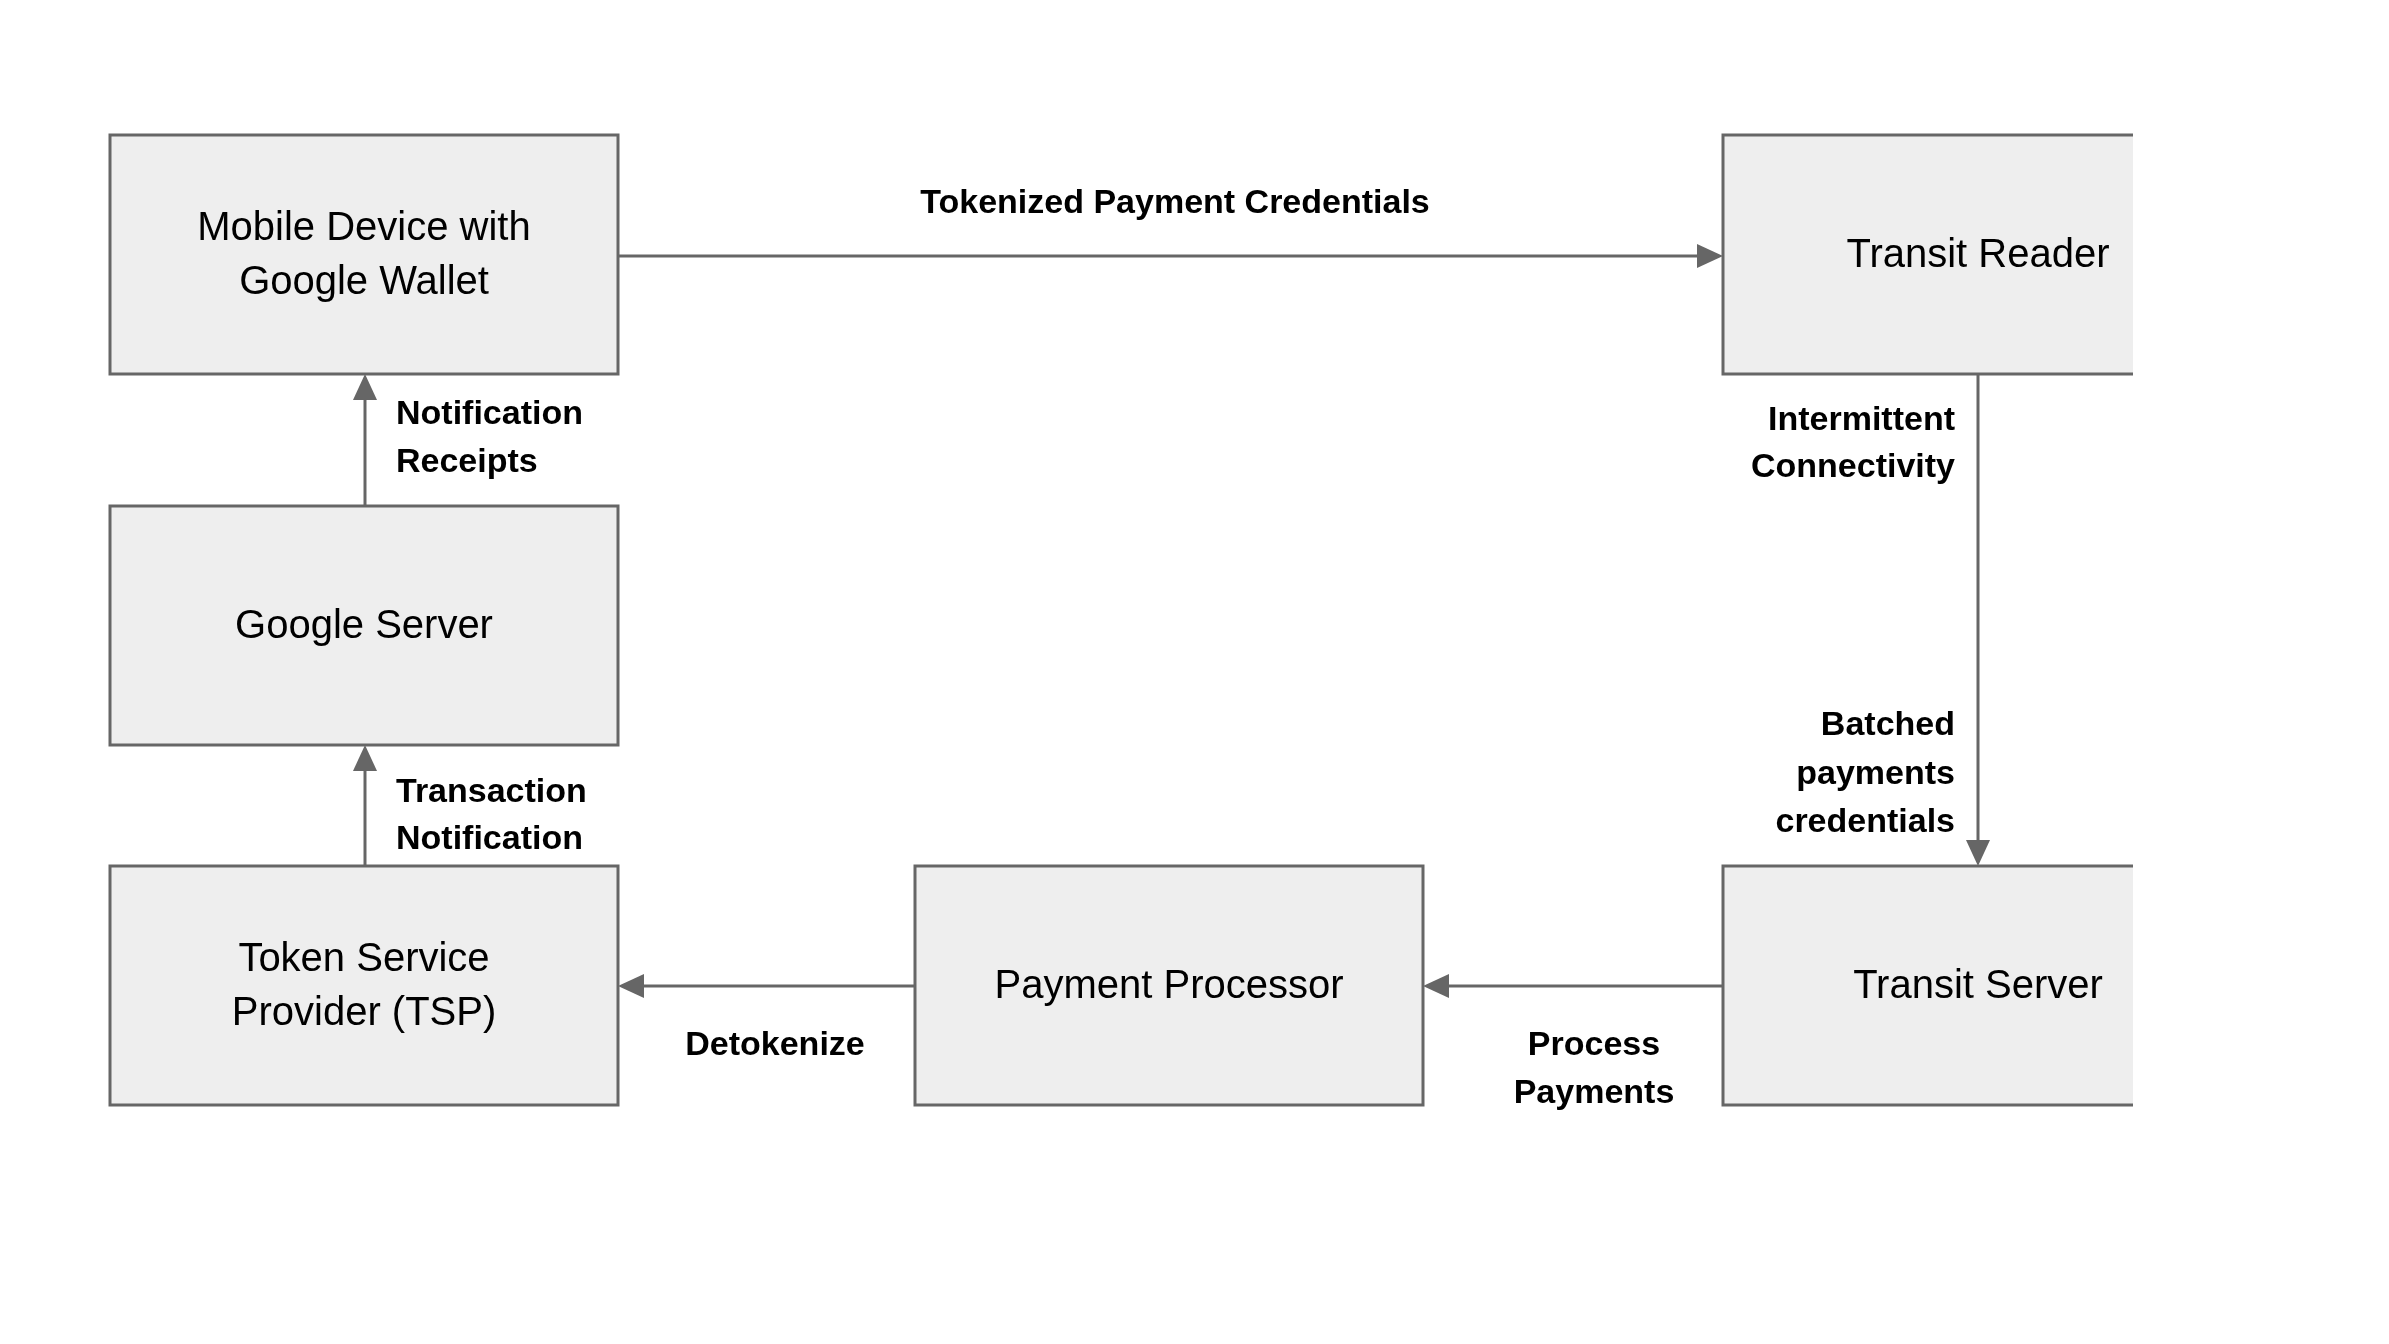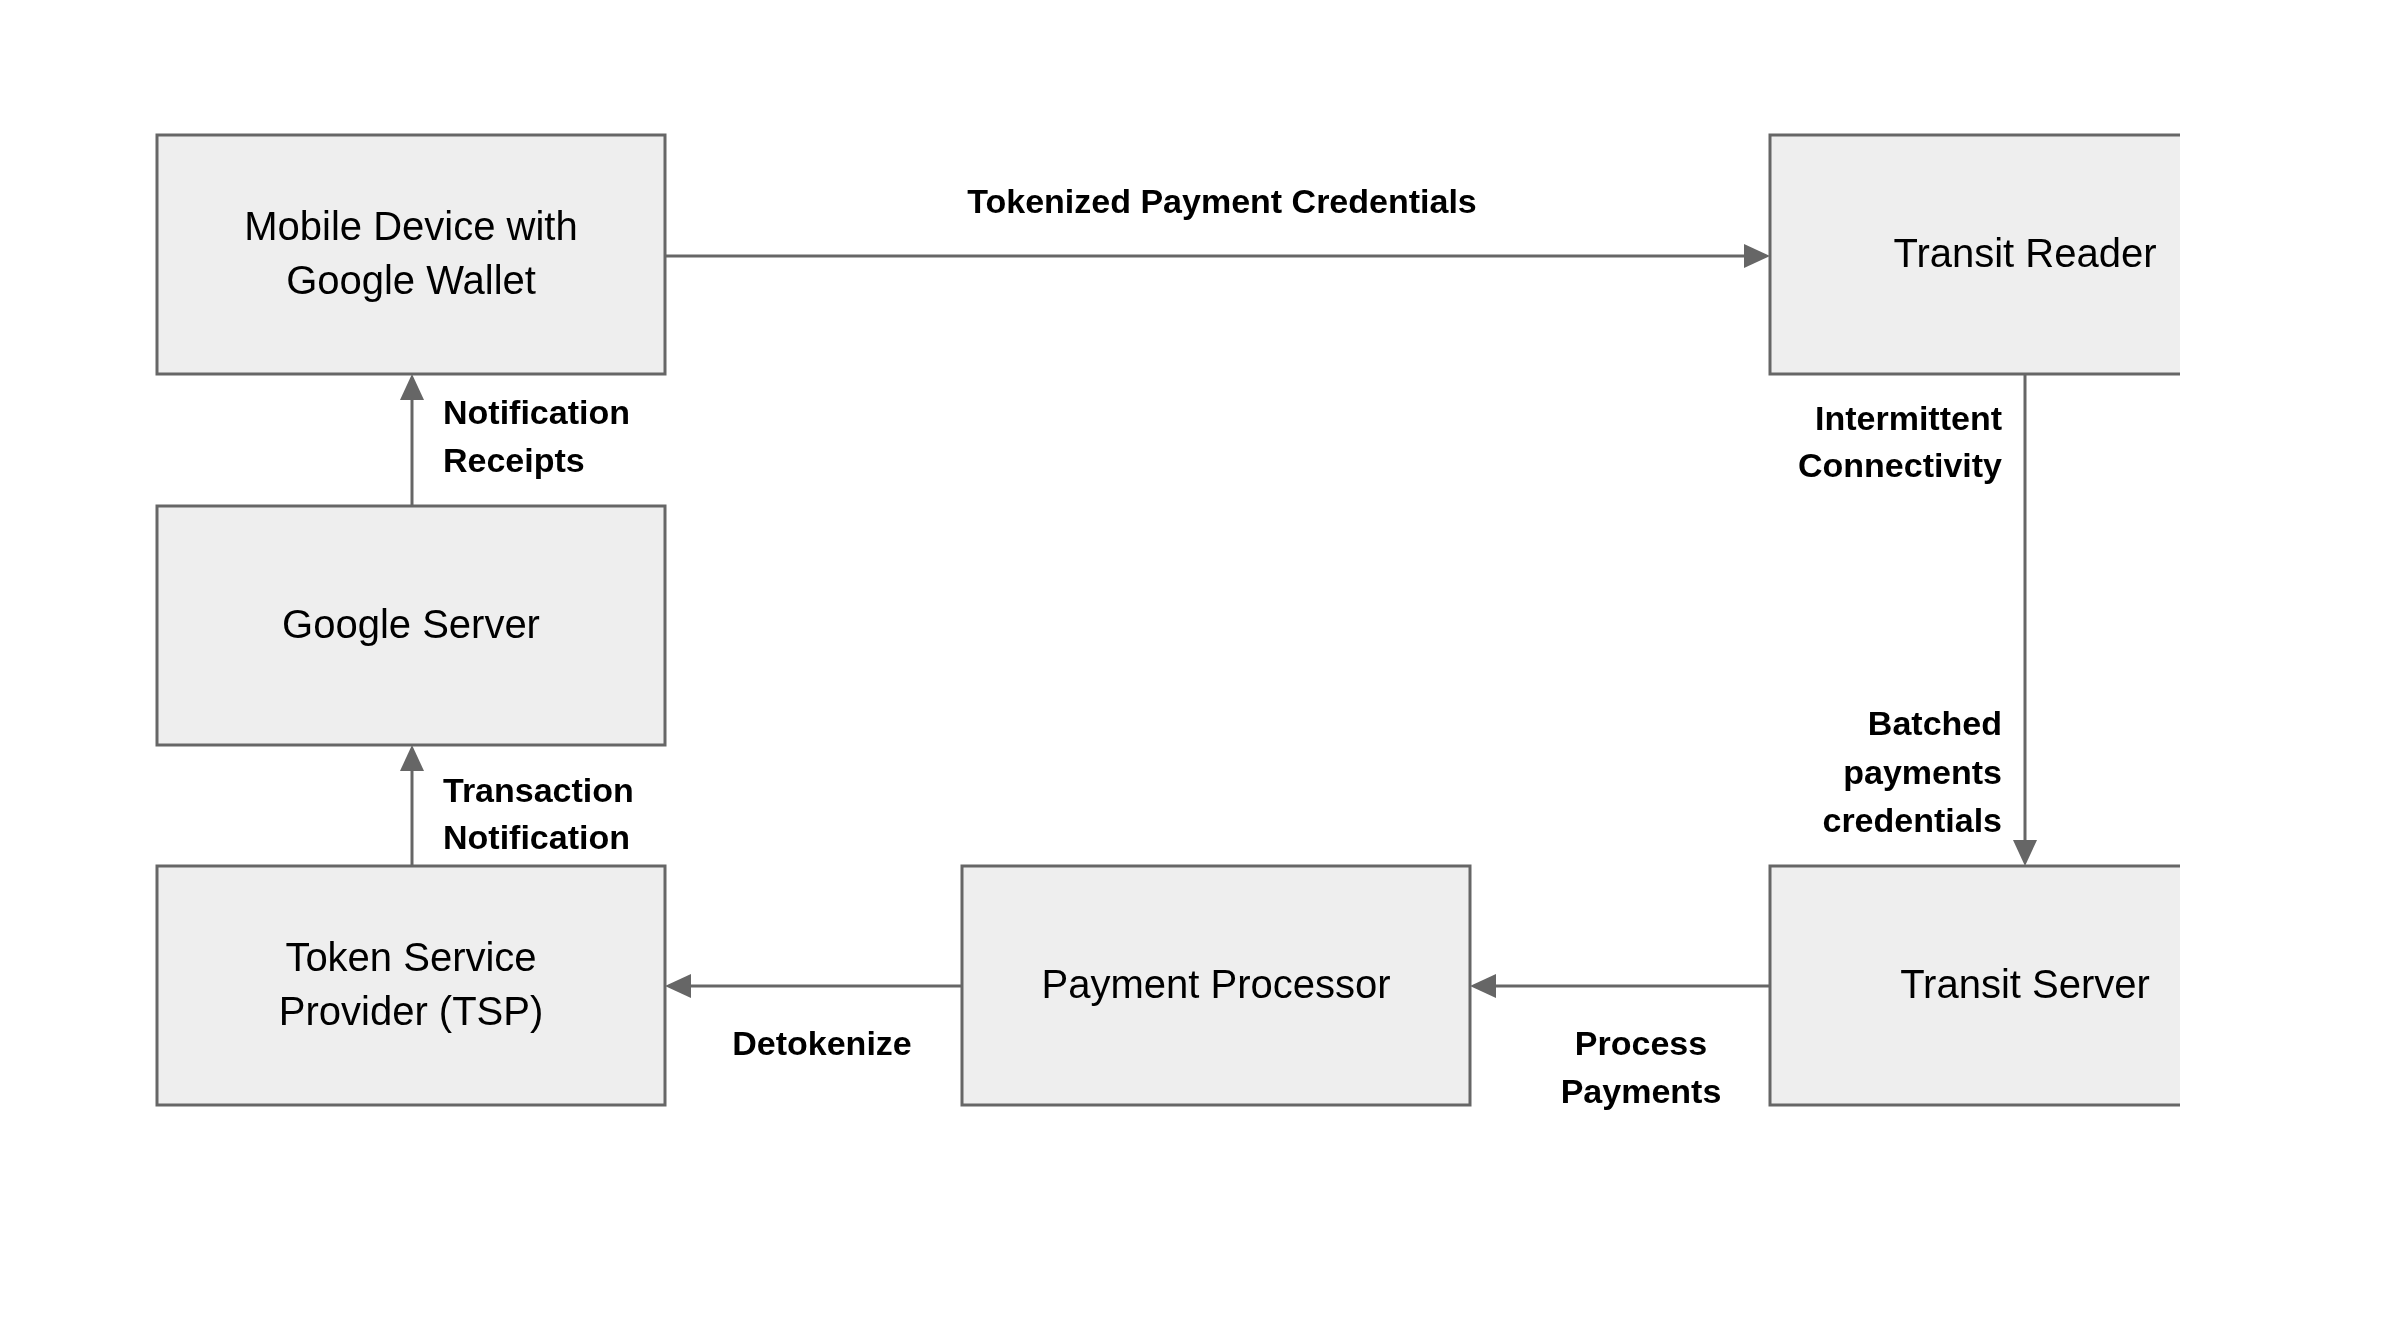--- a/index.html
+++ b/index.html
@@ -10,21 +10,20 @@
   }
   body {
     font-family: "Liberation Sans", sans-serif;
   }
   #canvas {
     position: relative;
     width: 2133px;
     height: 1344px;
     background: #ffffff;
     overflow: hidden;
-    margin-left: 47px;
   }
   #diagram-svg {
     position: absolute;
     left: 0;
     top: 0;
     width: 2389px;
     height: 1344px;
   }
   .node-rect {
     fill: #eeeeee;

